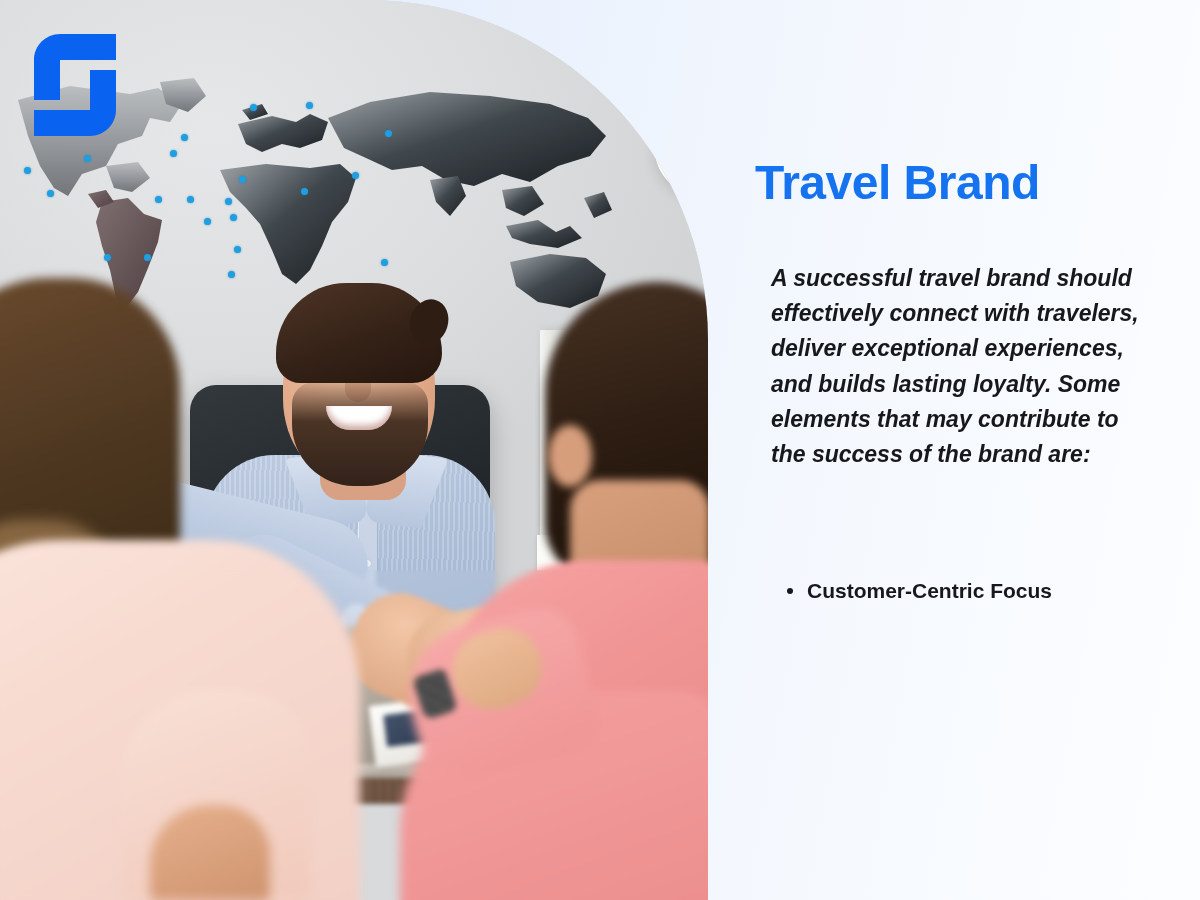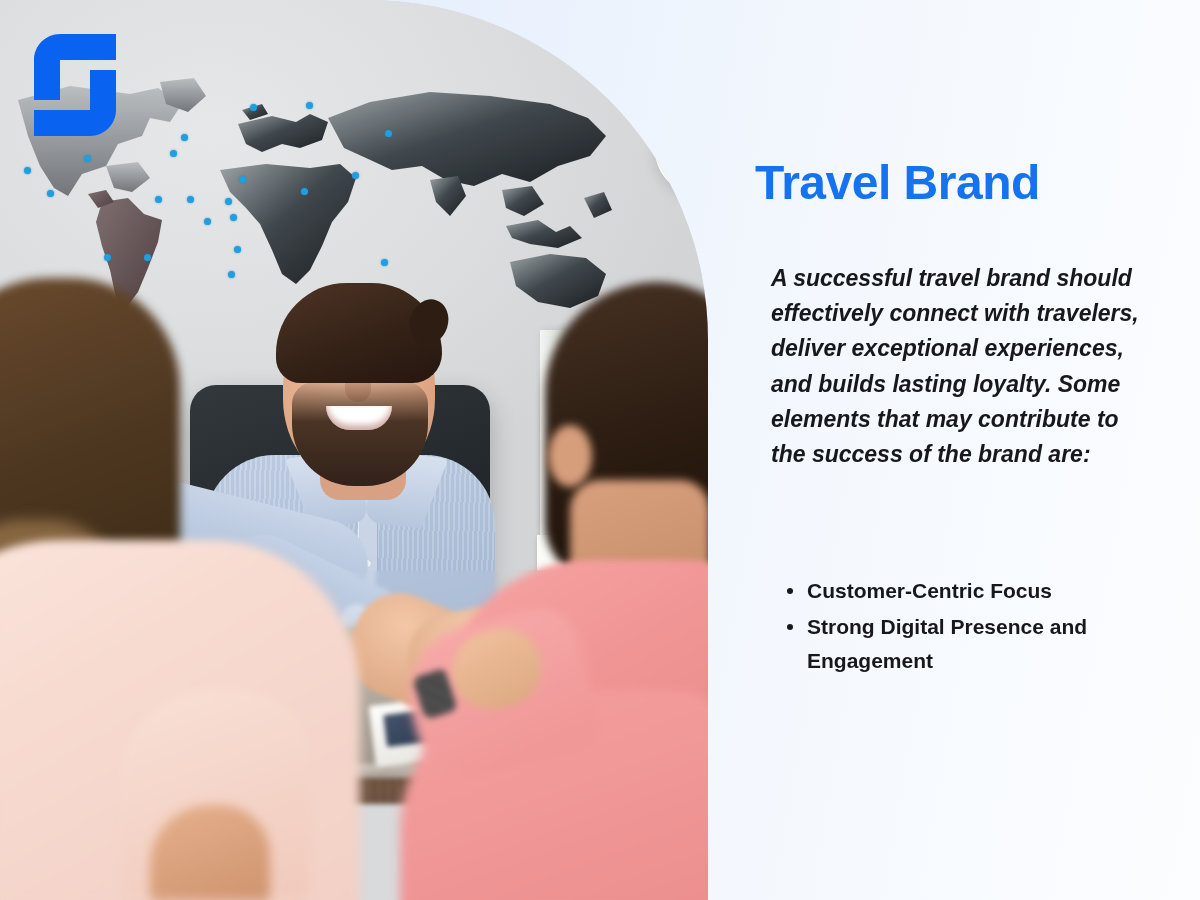--- a/index.html
+++ b/index.html
@@ -757,17 +757,16 @@
   <svg class="logo" viewBox="0 0 82 102">
     <path fill="#0a62f0" d="M82 0 L26 0 C11.64 0 0 11.64 0 26 L0 66 L26 66 L26 26 L82 26 Z"></path>
     <path fill="#0a62f0" d="M0 102 L56 102 C70.36 102 82 90.36 82 76 L82 36 L56 36 L56 76 L0 76 Z"></path>
   </svg>
 
   <div class="text-col">
     <h1 class="title">Travel Brand</h1>
     <p class="body-copy">A successful travel brand should effectively connect with travelers, deliver exceptional experiences, and builds lasting loyalty. Some elements that may contribute to the success of the brand are:</p>
     <ul class="bullets">
       <li>Customer-Centric Focus</li>
-      <li>Strong Digital Presence and Engagement</li>
     </ul>
   </div>
 
 </div>
 
 </body></html>

